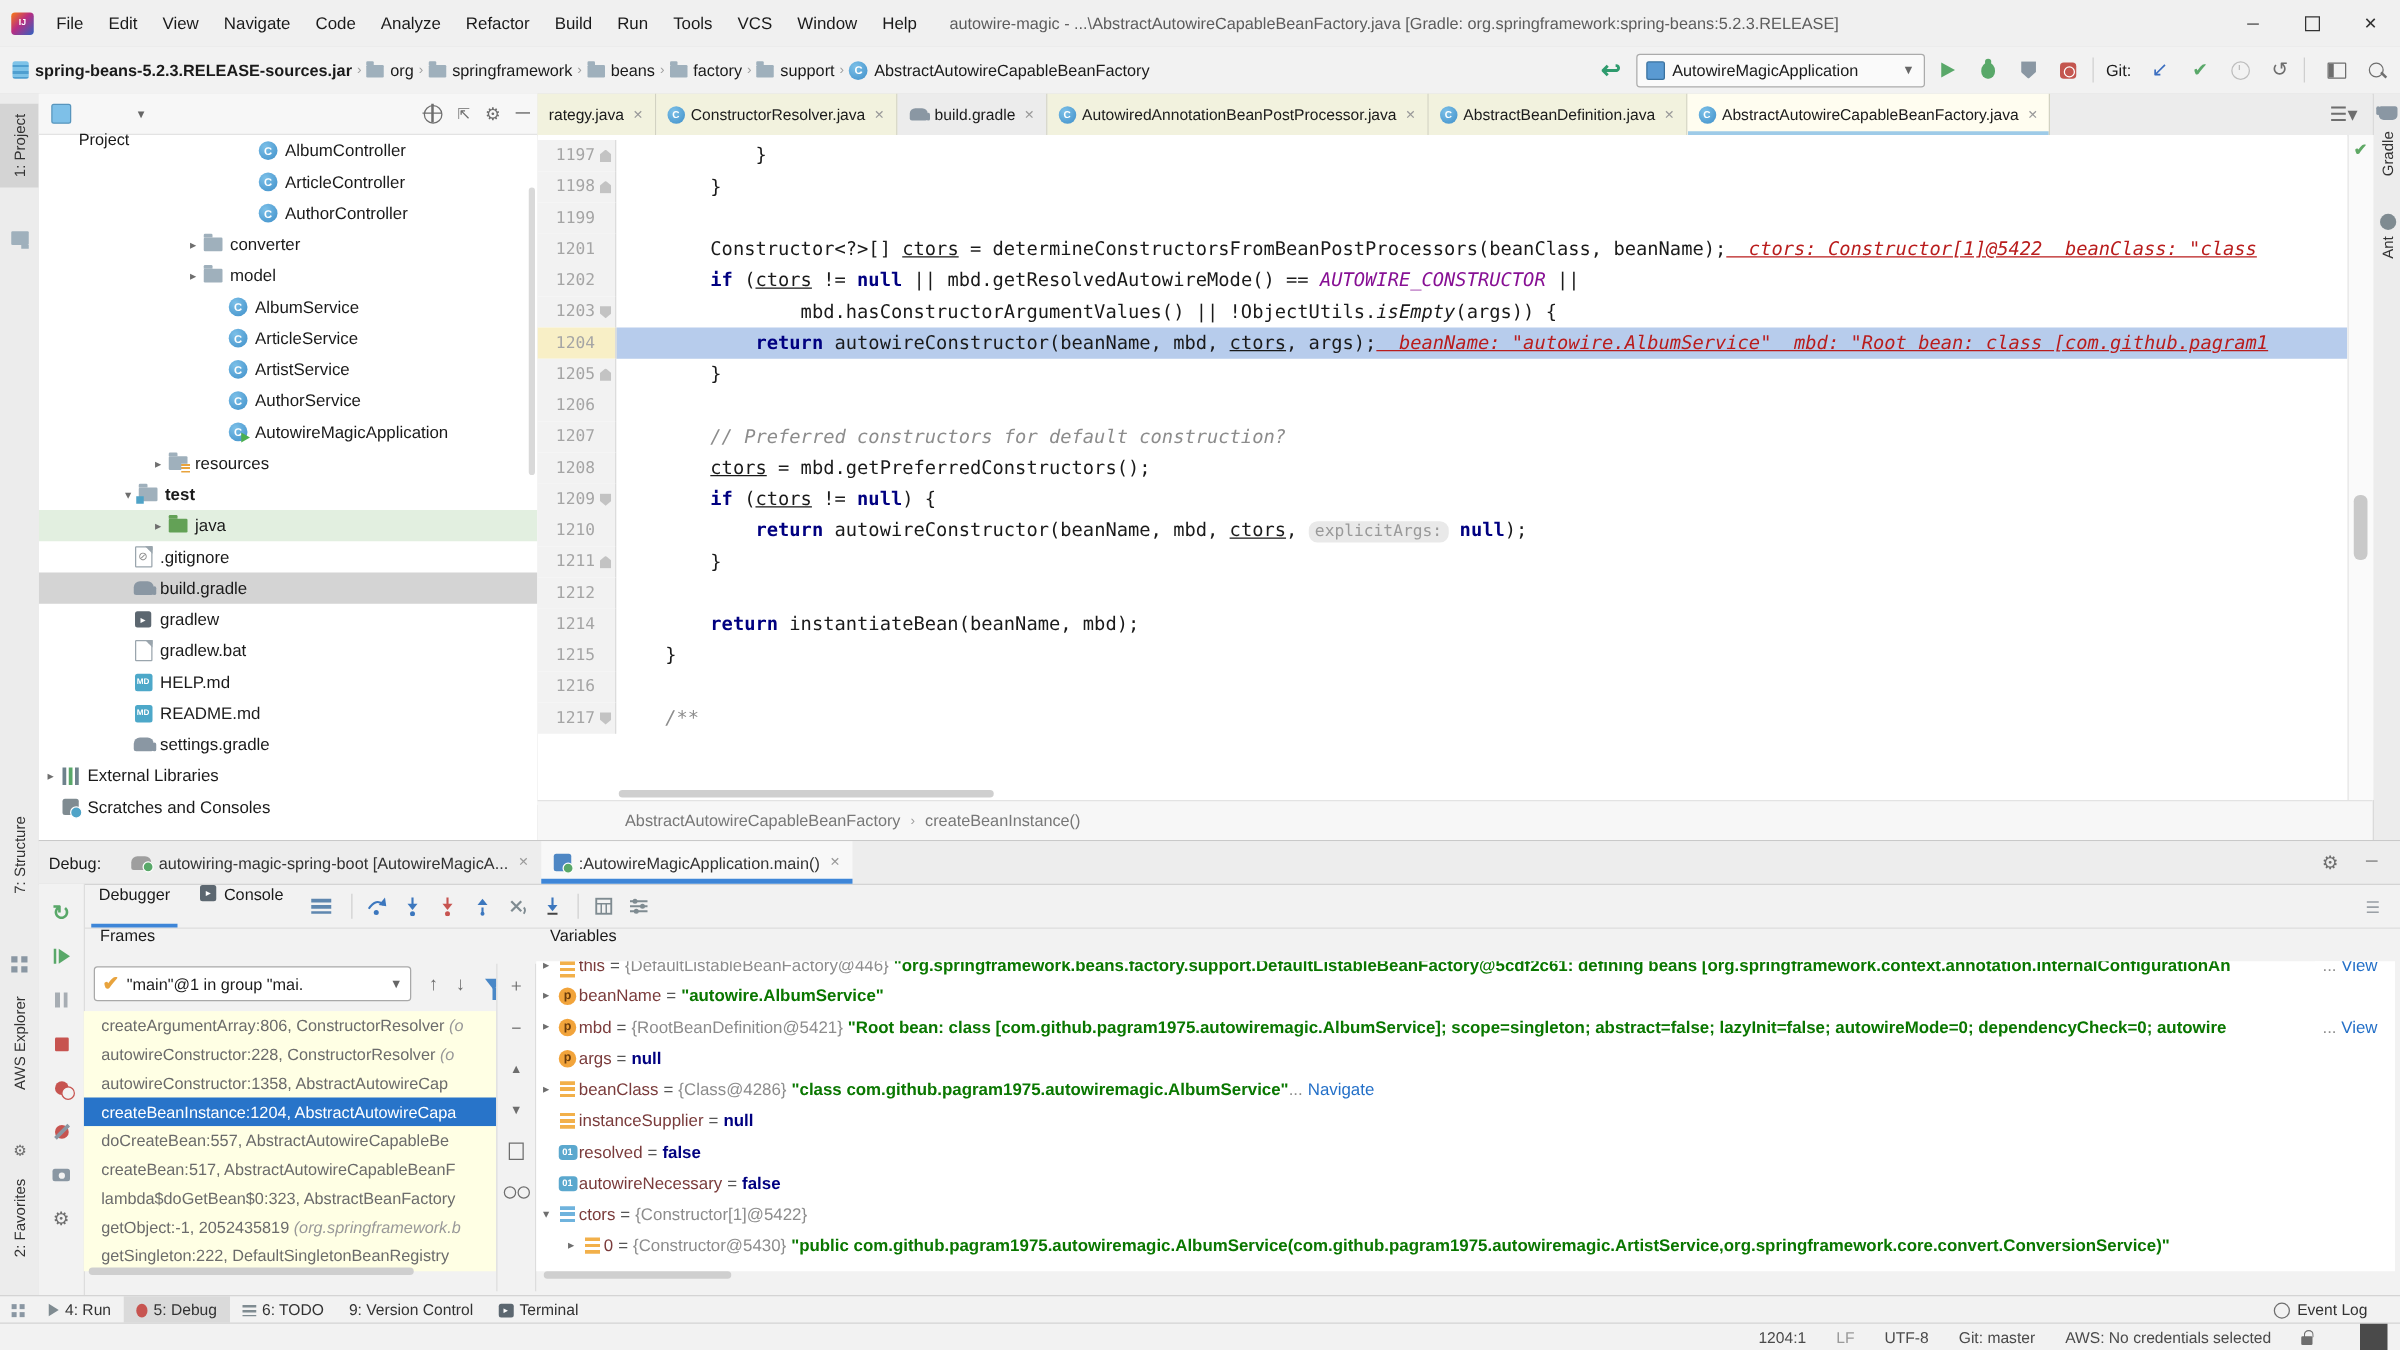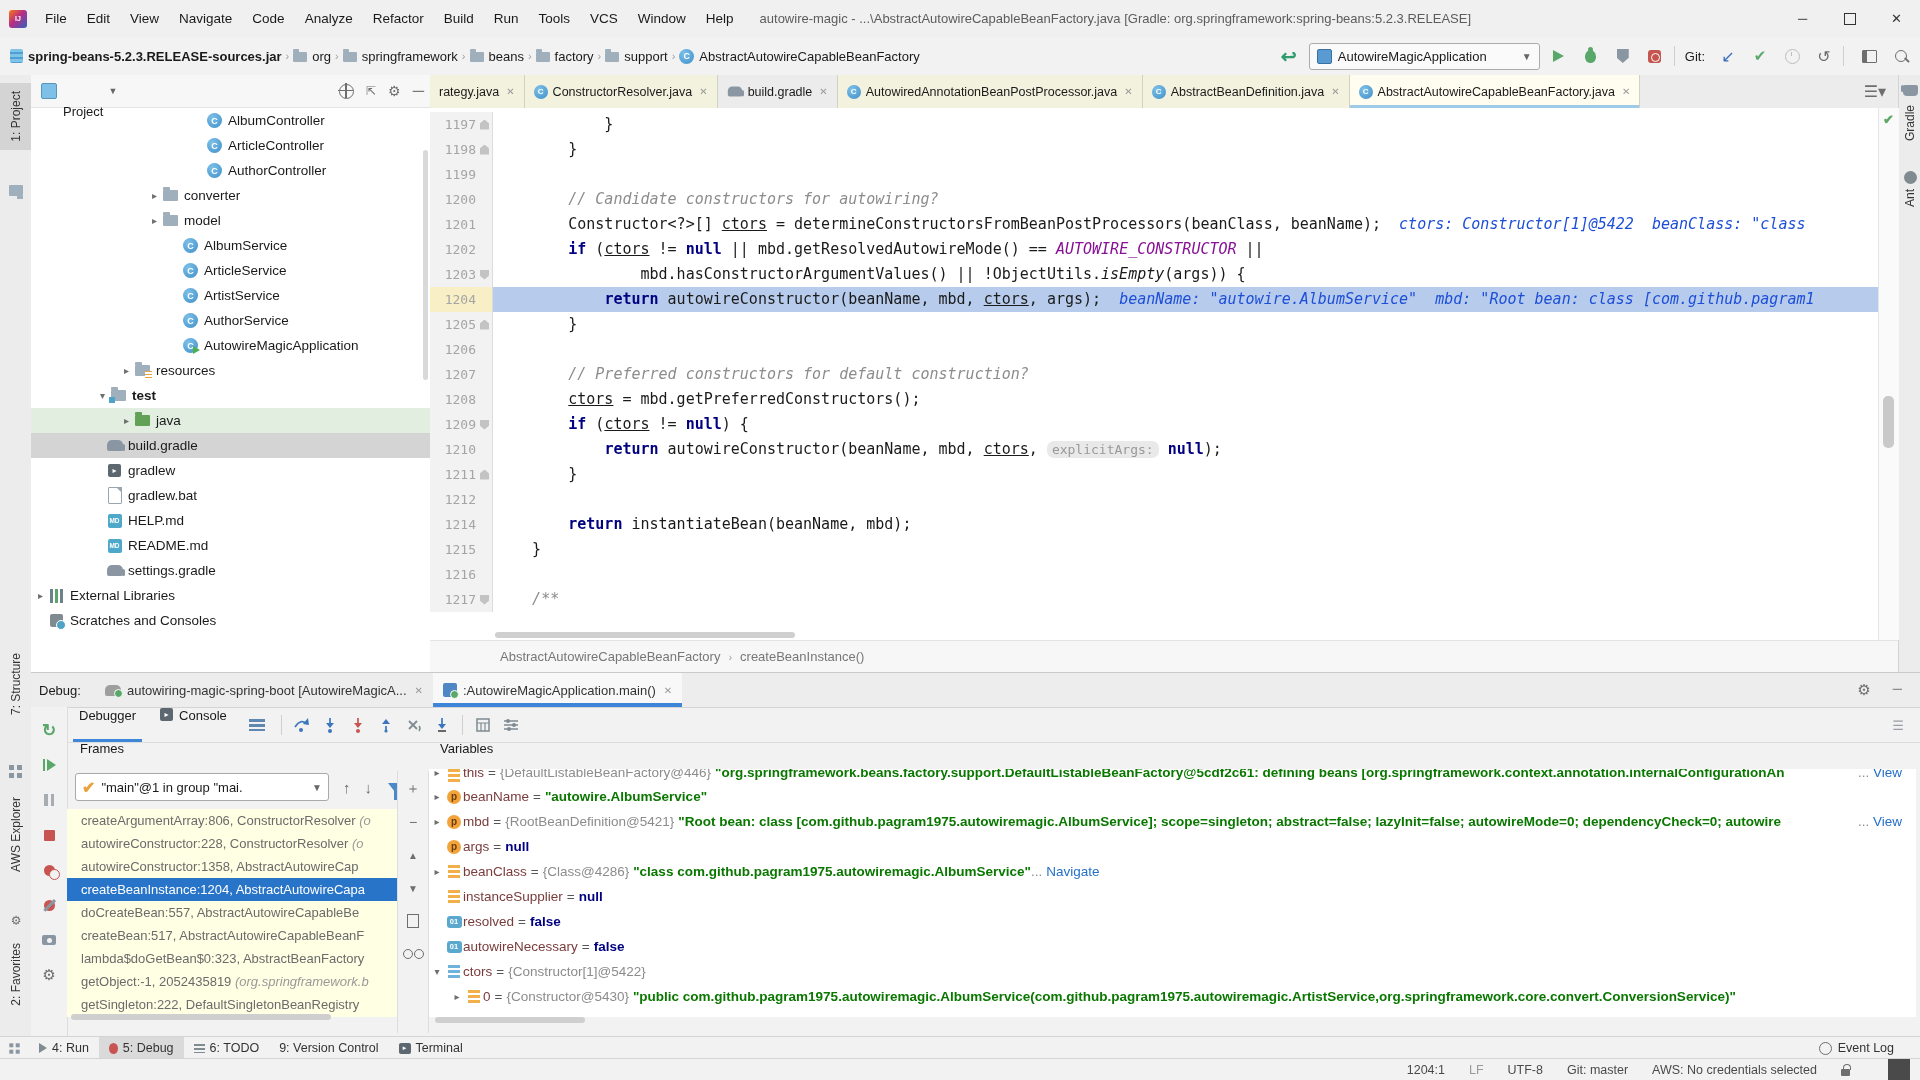--- a/index.html
+++ b/index.html
@@ -126,21 +126,21 @@
   .fold-up{clip-path:polygon(50% 0,100% 38%,100% 100%,0 100%,0 38%);}
   .fold-down{clip-path:polygon(0 0,100% 0,100% 62%,50% 100%,0 62%);}
   .ecode{flex:1;padding-left:3px;overflow:hidden;}
   .eline.cur .ecode{background:#B7CCEC;}
   .eline.cur .egutter{background:#F8EFC6;}
   .tk-k{color:#000080;font-weight:bold;}
   .tk-c{color:#8C8C8C;font-style:italic;}
   .tk-u{text-decoration:underline;}
   .tk-ac{color:#871094;font-style:italic;}
   .tk-im{font-style:italic;}
-  .tk-h{color:#1d4ed8;font-style:italic;}
+  .tk-h{color:#b91c1c;font-style:italic;text-decoration:underline;}
   .tk-hb{background:#E9E9E9;color:#999;border-radius:7px;padding:1px 5px;font-size:13px;font-style:normal;}
   #ed-hscroll{left:495px;top:632px;width:300px;height:6px;background:#CFCFCF;border-radius:3px;}
   #ed-vscroll{left:1878px;top:108px;width:20px;height:532px;background:#FAFAFA;border-left:1px solid #E5E5E5;}
   #ed-check{position:absolute;top:4px;left:4px;color:#5FA865;font-size:13px;font-weight:bold;}
   #ed-thumb{position:absolute;top:288px;left:4px;width:11px;height:52px;background:#C9C9C9;border-radius:5px;}
   
   #ed-crumb{left:430px;top:640px;width:1468px;height:32px;background:#F7F7F7;border-top:1px solid #E3E3E3;
             display:flex;align-items:center;font-size:13px;color:#777;padding-left:70px;box-sizing:border-box;}
   
   #debug{left:31px;top:672px;width:1889px;height:364px;background:#F2F2F2;border-top:1px solid #C9C9C9;}
@@ -465,20 +465,27 @@
         </span>
         <span class="tlabel b">test</span>
       </div>
       <div class="trow selg" style="padding-left: 88px;">
         <span class="tchev">▸</span>
         <span class="ticon">
           <span class="t-folder green"></span>
         </span>
         <span class="tlabel">java</span>
       </div>
+      <div class="trow" style="padding-left: 60px;">
+        <span class="tchev"></span>
+        <span class="ticon">
+          <span class="t-file t-git"></span>
+        </span>
+        <span class="tlabel">.gitignore</span>
+      </div>
       <div class="trow sely" style="padding-left: 60px;">
         <span class="tchev"></span>
         <span class="ticon">
           <span class="t-eleph"></span>
         </span>
         <span class="tlabel">build.gradle</span>
       </div>
       <div class="trow" style="padding-left: 60px;">
         <span class="tchev"></span>
         <span class="ticon">
@@ -564,21 +571,20 @@
     </div>
     <div id="tab-overflow">
       <span>☰▾</span>
     </div>
   </div>
 
 <div id="editor" class="abs" style="padding-top: 4px;">
     <div class="eline"><div class="egutter"><span class="enum">1197</span><span class="efold fold-up"></span></div><div class="ecode"><span class="tk-p">            }</span></div></div>
     <div class="eline"><div class="egutter"><span class="enum">1198</span><span class="efold fold-up"></span></div><div class="ecode"><span class="tk-p">        }</span></div></div>
     <div class="eline"><div class="egutter"><span class="enum">1199</span></div><div class="ecode"></div></div>
-    <div class="eline"><div class="egutter"><span class="enum">1200</span></div><div class="ecode"><span class="tk-c">        // Candidate constructors for autowiring?</span></div></div>
     <div class="eline"><div class="egutter"><span class="enum">1201</span></div><div class="ecode"><span class="tk-p">        Constructor&lt;?&gt;[] </span><span class="tk-u">ctors</span><span class="tk-p"> = determineConstructorsFromBeanPostProcessors(beanClass, beanName);</span><span class="tk-h">  ctors: Constructor[1]@5422  beanClass: "class</span></div></div>
     <div class="eline"><div class="egutter"><span class="enum">1202</span></div><div class="ecode"><span class="tk-p">        </span><span class="tk-k">if</span><span class="tk-p"> (</span><span class="tk-u">ctors</span><span class="tk-p"> != </span><span class="tk-k">null</span><span class="tk-p"> || mbd.getResolvedAutowireMode() == </span><span class="tk-ac">AUTOWIRE_CONSTRUCTOR</span><span class="tk-p"> ||</span></div></div>
     <div class="eline"><div class="egutter"><span class="enum">1203</span><span class="efold fold-down"></span></div><div class="ecode"><span class="tk-p">                mbd.hasConstructorArgumentValues() || !ObjectUtils.</span><span class="tk-im">isEmpty</span><span class="tk-p">(args)) {</span></div></div>
     <div class="eline cur"><div class="egutter"><span class="enum">1204</span></div><div class="ecode"><span class="tk-p">            </span><span class="tk-k">return</span><span class="tk-p"> autowireConstructor(beanName, mbd, </span><span class="tk-u">ctors</span><span class="tk-p">, args);</span><span class="tk-h">  beanName: "autowire.AlbumService"  mbd: "Root bean: class [com.github.pagram1</span></div></div>
     <div class="eline"><div class="egutter"><span class="enum">1205</span><span class="efold fold-up"></span></div><div class="ecode"><span class="tk-p">        }</span></div></div>
     <div class="eline"><div class="egutter"><span class="enum">1206</span></div><div class="ecode"></div></div>
     <div class="eline"><div class="egutter"><span class="enum">1207</span></div><div class="ecode"><span class="tk-c">        // Preferred constructors for default construction?</span></div></div>
     <div class="eline"><div class="egutter"><span class="enum">1208</span></div><div class="ecode"><span class="tk-p">        </span><span class="tk-u">ctors</span><span class="tk-p"> = mbd.getPreferredConstructors();</span></div></div>
     <div class="eline"><div class="egutter"><span class="enum">1209</span><span class="efold fold-down"></span></div><div class="ecode"><span class="tk-p">        </span><span class="tk-k">if</span><span class="tk-p"> (</span><span class="tk-u">ctors</span><span class="tk-p"> != </span><span class="tk-k">null</span><span class="tk-p">) {</span></div></div>
     <div class="eline"><div class="egutter"><span class="enum">1210</span></div><div class="ecode"><span class="tk-p">            </span><span class="tk-k">return</span><span class="tk-p"> autowireConstructor(beanName, mbd, </span><span class="tk-u">ctors</span><span class="tk-p">, </span><span class="tk-hb">explicitArgs:</span><span class="tk-p"> </span><span class="tk-k">null</span><span class="tk-p">);</span></div></div>

